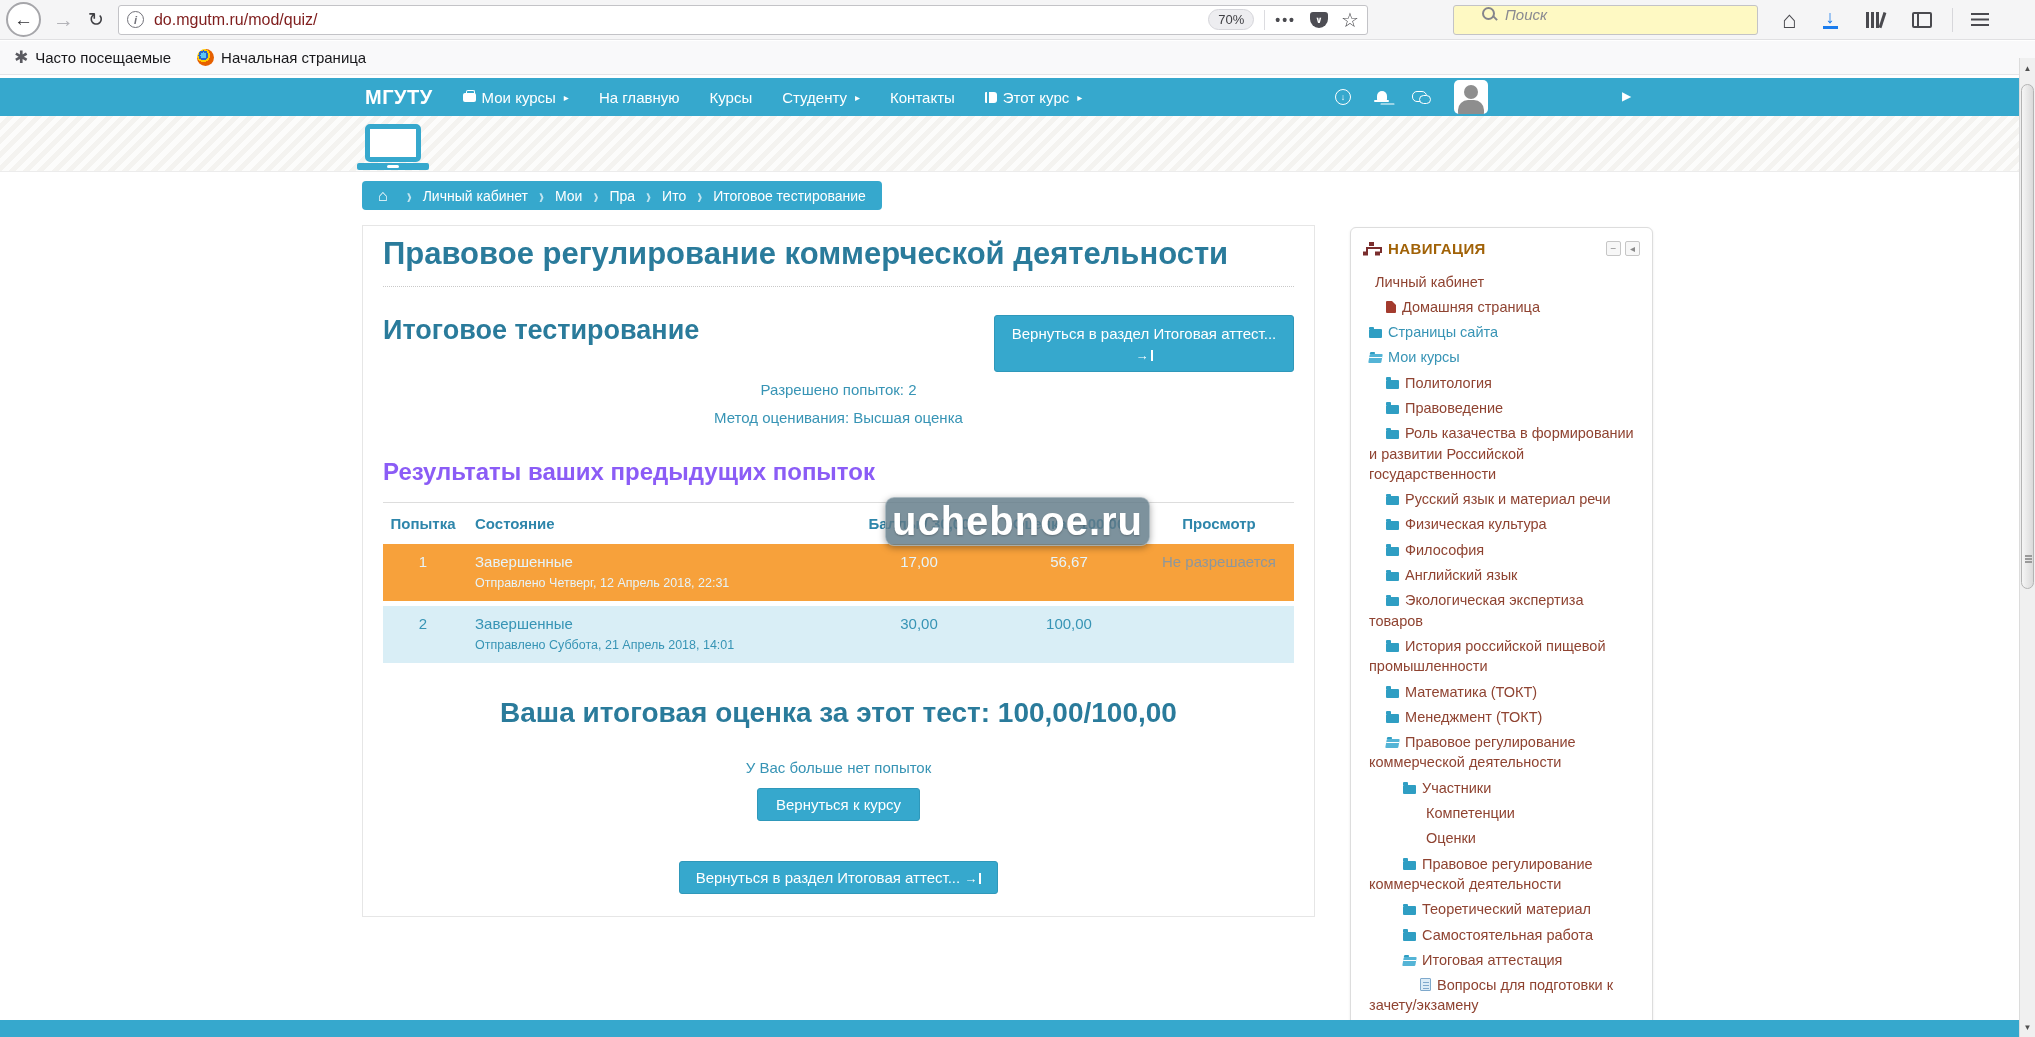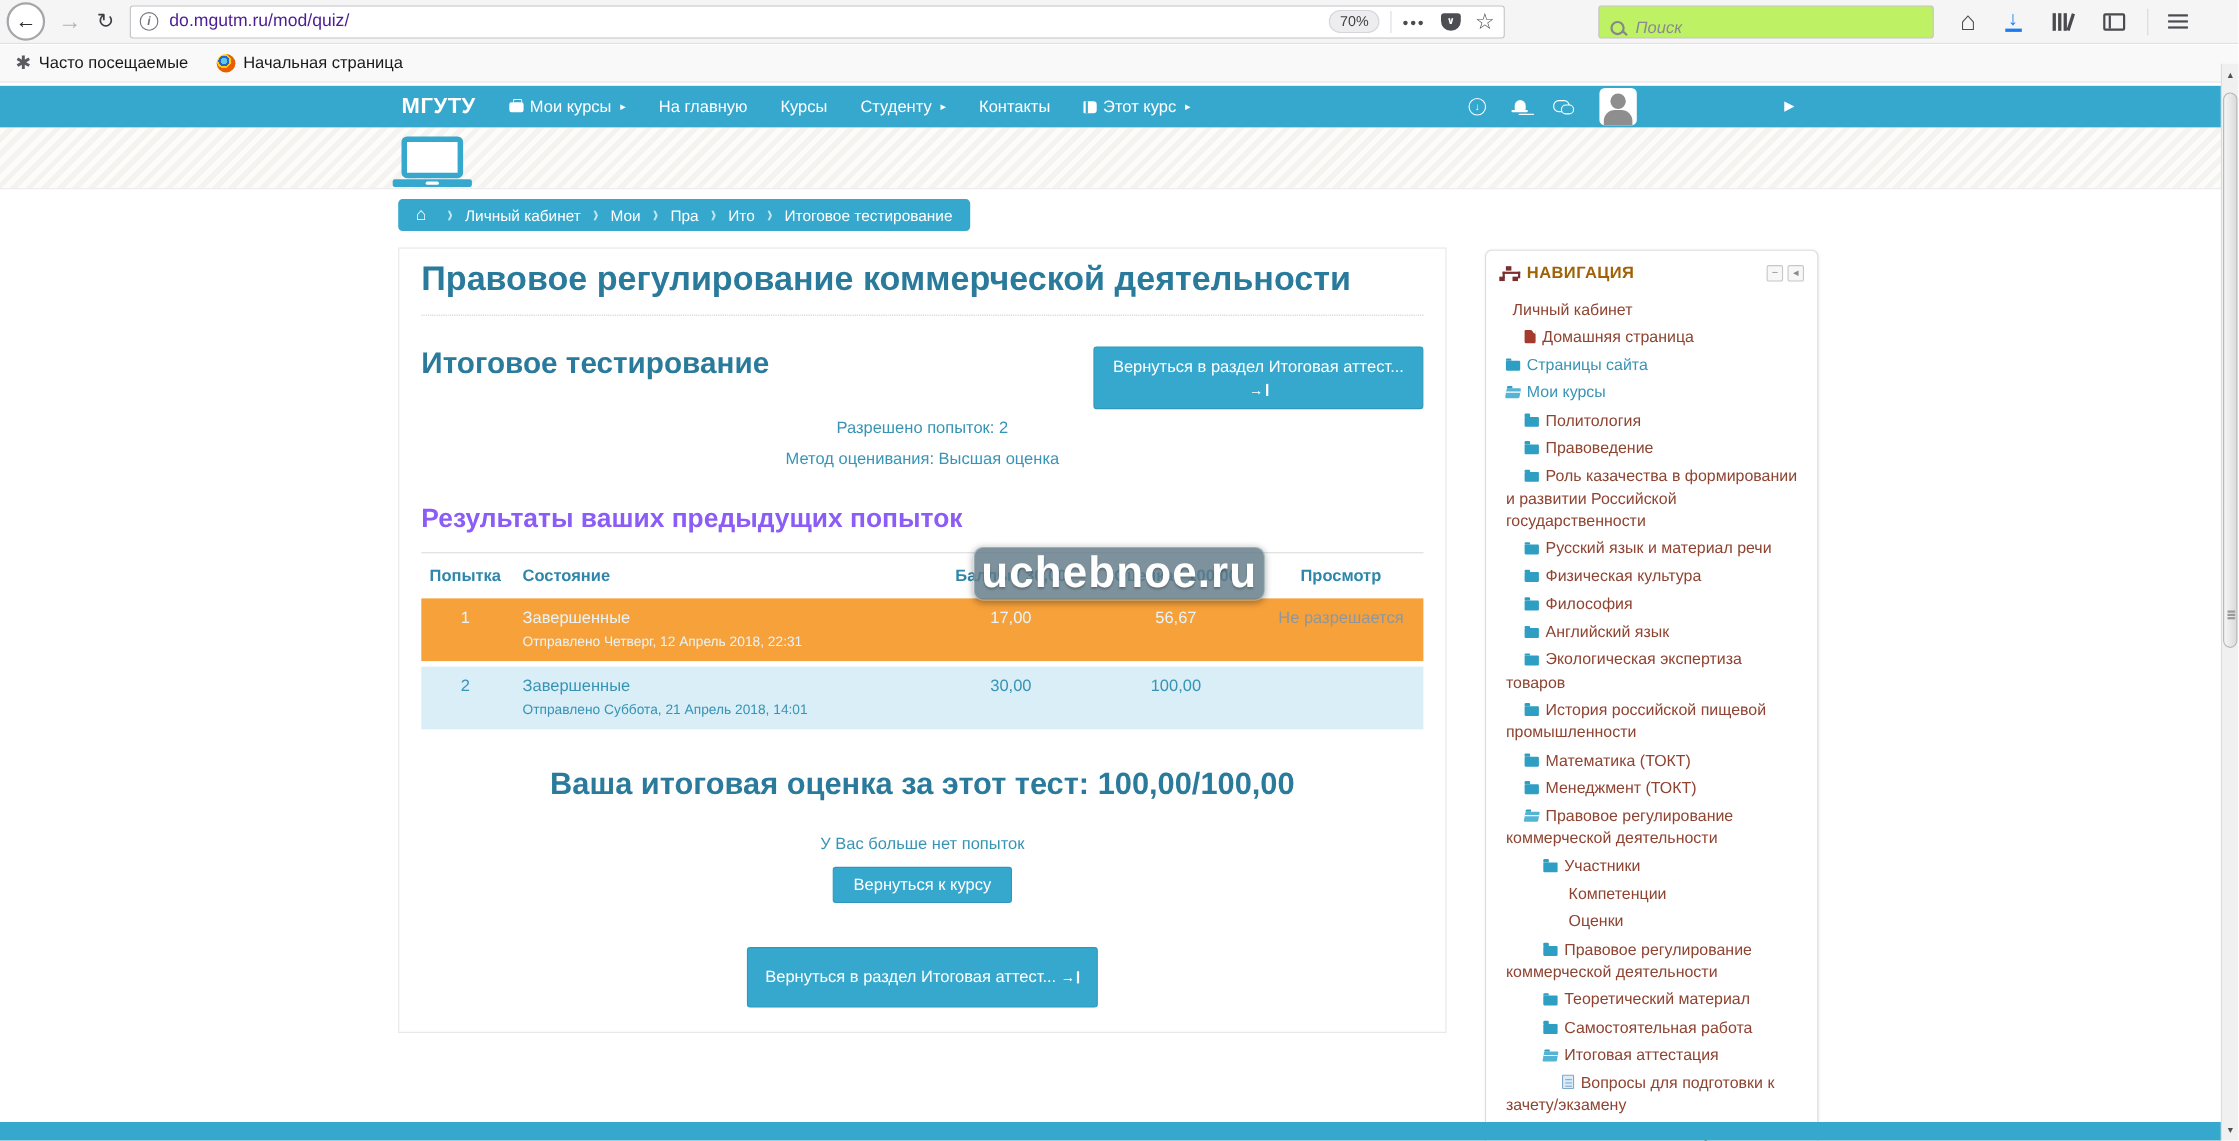--- a/index.html
+++ b/index.html
@@ -29,37 +29,37 @@
     border:1px solid #c3c3c7; border-radius:3px;
     display:flex; align-items:center; padding:0 8px;
   }
   .info-ic {
     width:17px; height:17px; border:1.4px solid #72727a; border-radius:50%;
     color:#72727a; font-size:11px; font-weight:bold; font-style:italic;
     display:flex; align-items:center; justify-content:center; flex:none;
   }
   .url-input {
     border:none; outline:none; flex:1; margin-left:10px;
-    font-size:16px; color:#4c1d95; font-family:inherit; background:transparent;
+    font-size:16px; color:#7f1d1d; font-family:inherit; background:transparent;
   }
   .zoom-pill {
     background:#ededf0; border:1px solid #d5d5da; border-radius:11px;
     font-size:13px; color:#3f3f43; padding:2px 9px; flex:none;
   }
   .url-sep { width:1px; height:20px; background:#dcdce0; margin:0 10px; flex:none; }
   .dots { color:#4a4a4f; font-size:14px; letter-spacing:2px; font-weight:bold; flex:none; }
   .pocket {
     width:18px; height:16px; background:#4d4d54; border-radius:3px 3px 9px 9px;
     color:#fff; font-size:9px; font-weight:bold; display:flex; align-items:center;
     justify-content:center; margin-left:14px; flex:none;
   }
   .star { color:#4a4a4f; font-size:20px; margin-left:13px; flex:none; line-height:1; }
   .searchbox {
-    margin-left:85px; width:305px; height:30px; background:#bef264;
-    border:1px solid #c3c3c7; border-radius:3px; display:flex; align-items:flex-end; padding:0 9px;
+    margin-left:85px; width:305px; height:30px; background:#fef9c3;
+    border:1px solid #c3c3c7; border-radius:3px; display:flex; align-items:flex-start; padding:0 27px;
   }
   .mag { position:relative; width:16px; height:16px; flex:none; }
   .mag::before { content:""; position:absolute; left:1px; top:1px; width:9px; height:9px;
     border:2px solid #85858c; border-radius:50%; }
   .mag::after { content:""; position:absolute; left:11px; top:11px; width:6px; height:2px;
     background:#85858c; transform:rotate(45deg); }
   .search-input { border:none; outline:none; flex:1; margin-left:8px; font-size:15px;
     font-style:italic; color:#77777e; background:transparent; font-family:inherit; }
   .search-input::placeholder { color:#8a8a91; font-style:italic; }
   .tb-icons { display:flex; align-items:center; margin-left:24px; gap:26px; }
@@ -172,21 +172,21 @@
   .c-marks, .c-grade, .c-review { width:150px; text-align:center; flex:none; }
   .attempt-row { font-size:15px; padding:9px 0 11px; margin-bottom:5px; }
   .attempt-row.highlight { background:#f7a13b; color:#e6f4fa; }
   .attempt-row.normal { background:#d9eef6; color:#3794b5; }
   .attempt-row.highlight .c-review { color:#8d979d; }
   .submitted { font-size:12.5px; margin-top:6px; }
 
   .final-grade { text-align:center; font-size:28px; font-weight:bold; color:#2a7b9b; margin-top:34px; }
   .no-attempts { text-align:center; font-size:15px; color:#3794b5; margin-top:30px; }
   .btn-course { display:block; margin:12px auto 0; padding:7px 18px; }
-  .btn-bottom { display:block; margin:40px auto 6px; padding:18px 16px; }
+  .btn-bottom { display:block; margin:40px auto 6px; padding:7px 16px; }
 
   .watermark {
     position:absolute; left:885px; top:497px; width:265px; height:49px;
     background:rgba(96,122,136,0.82); border:1px solid rgba(255,255,255,0.35);
     border-radius:9px; box-shadow:0 2px 7px rgba(0,0,0,.35);
     display:flex; align-items:center; justify-content:center;
     color:#fff; font-size:40px; font-weight:bold; letter-spacing:1px; z-index:5;
     text-shadow:0 1px 2px rgba(0,0,0,.25);
   }
 

